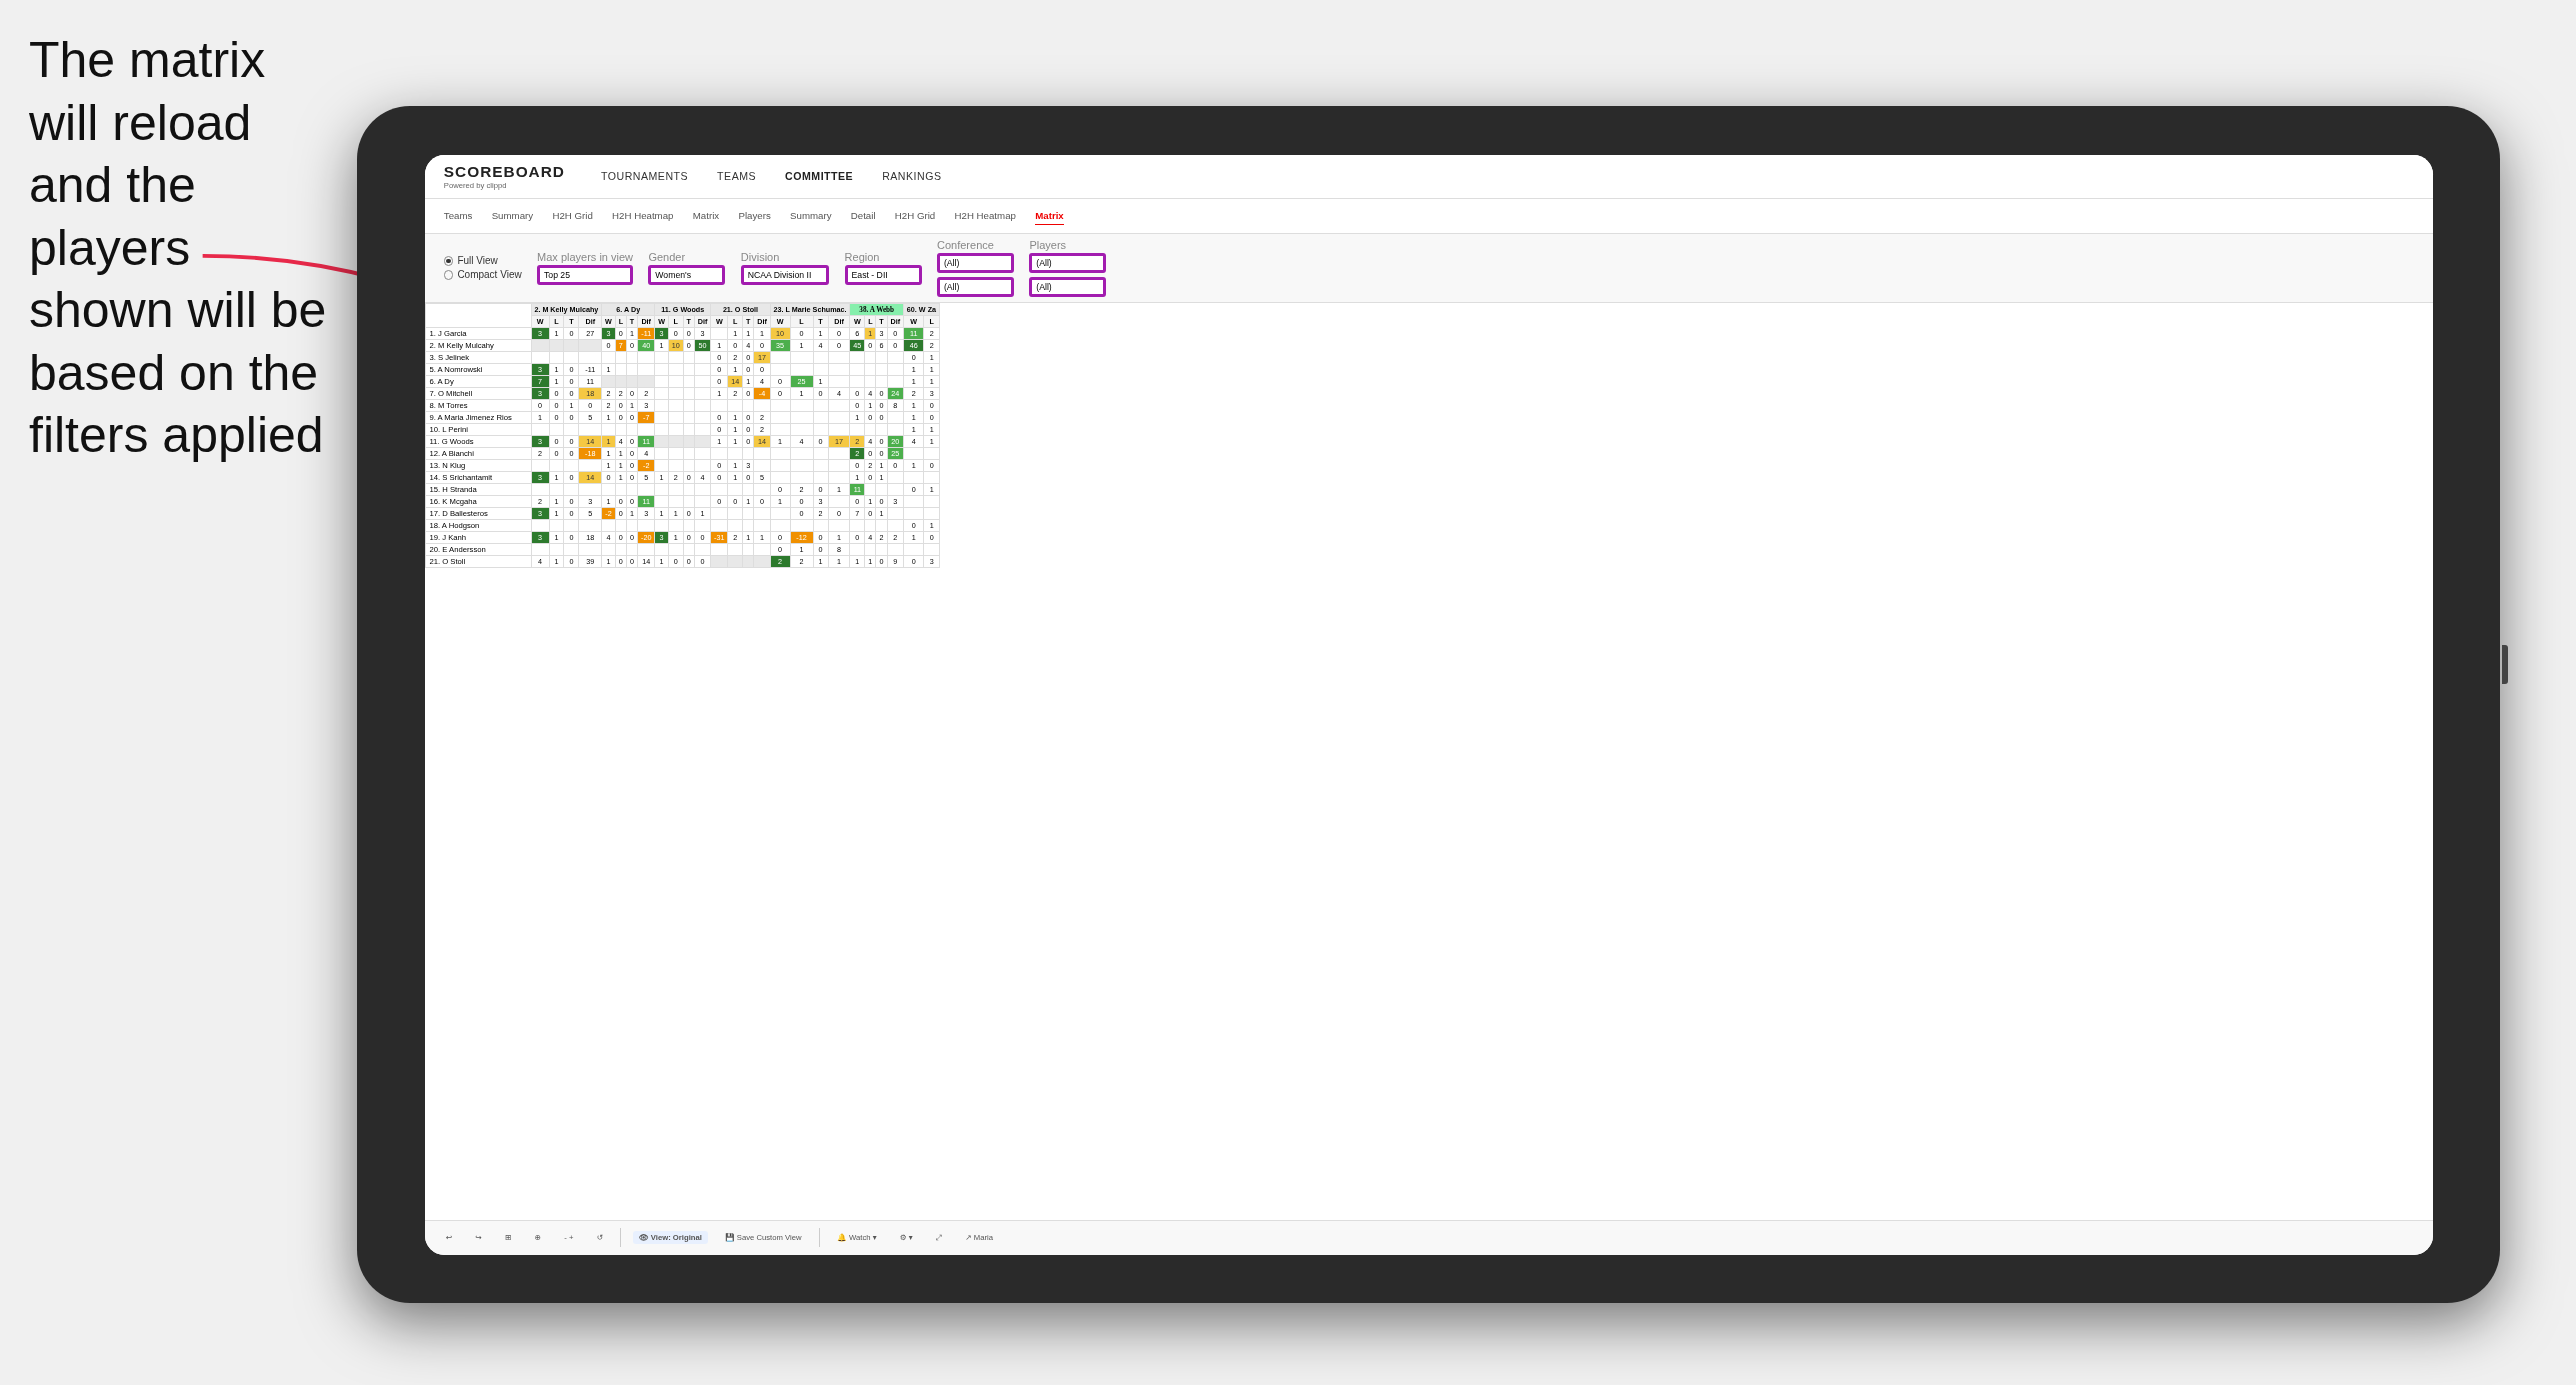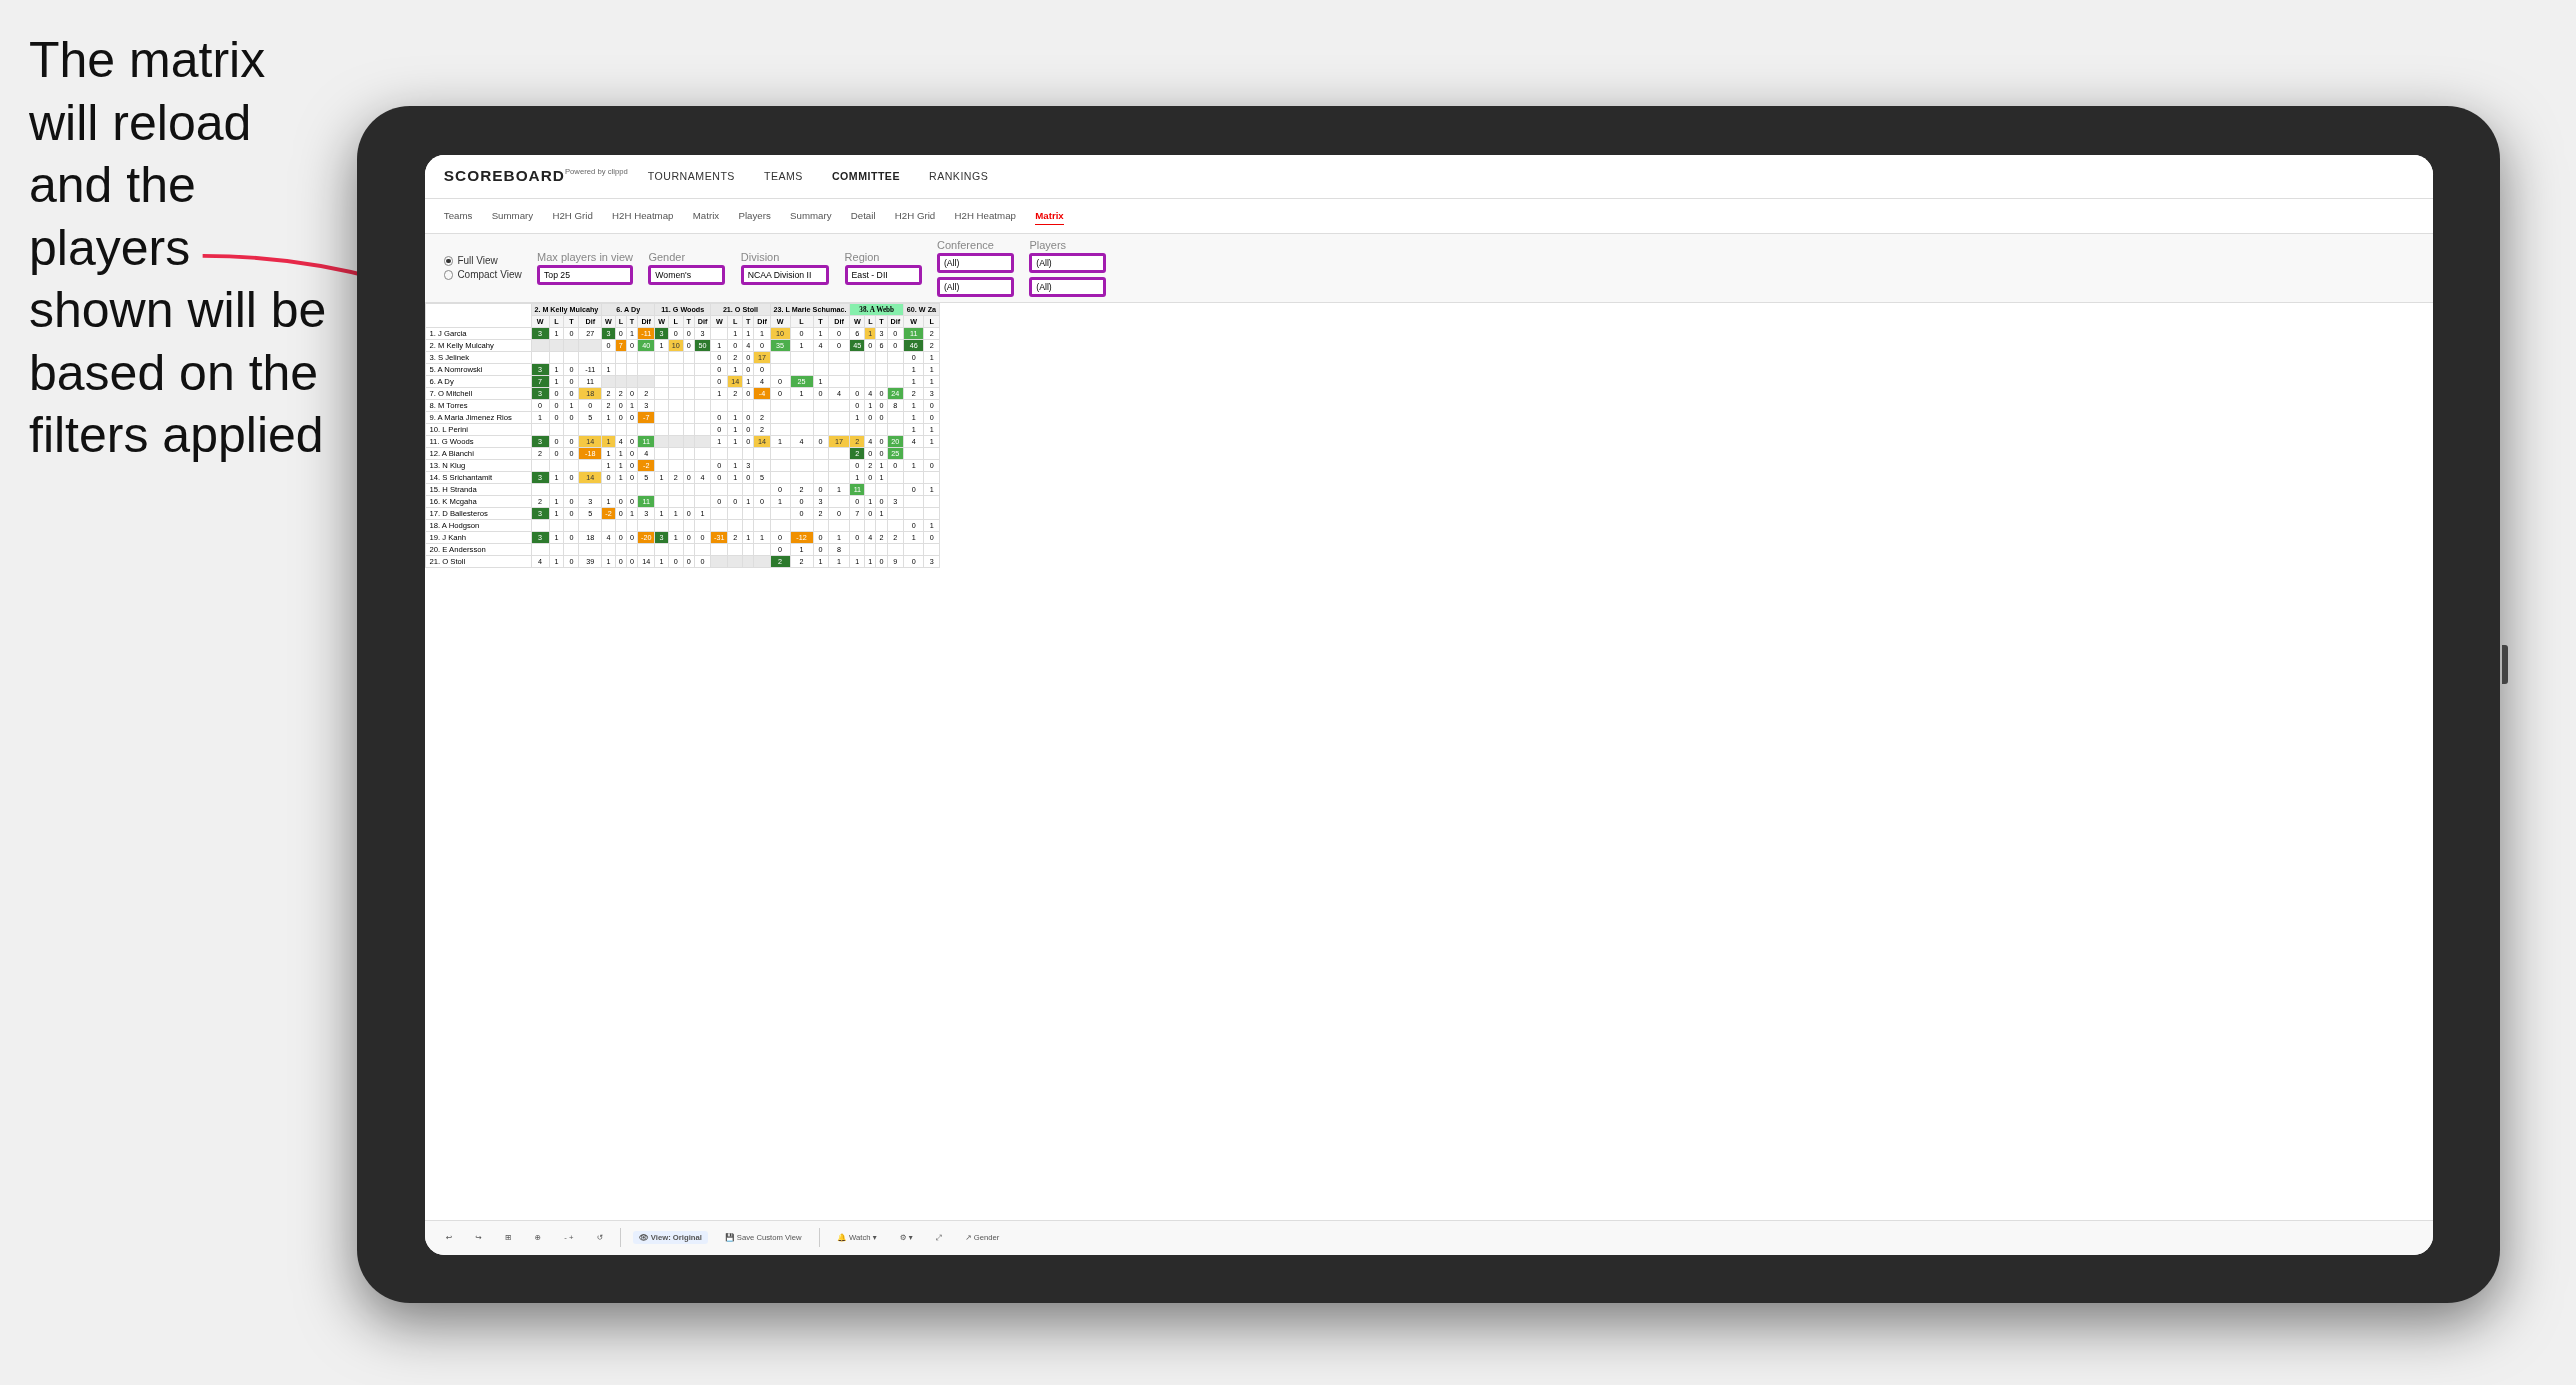--- a/index.html
+++ b/index.html
@@ -55,21 +55,22 @@
       align-items: center;
       padding: 0 19.3px;
       height: 44px;
       border-bottom: 1px solid #ddd;
       background: #fff;
       flex-shrink: 0;
     }
 
     .logo-area {
       display: flex;
-      margin-right: 20px;
+      flex-direction: column;
+      margin-right: 36px;
     }
 
     .logo-title {
       font-size: 15.4px;
       font-weight: 900;
       color: #222;
       letter-spacing: 1px;
     }
 
     .logo-sub {
@@ -1030,18 +1031,18 @@
       <span class="toolbar-btn">⊕</span>
       <span class="toolbar-btn">- +</span>
       <span class="toolbar-btn">↺</span>
       <div class="toolbar-sep"></div>
       <span class="toolbar-btn active">👁 View: Original</span>
       <span class="toolbar-btn">💾 Save Custom View</span>
       <div class="toolbar-sep"></div>
       <span class="toolbar-btn">🔔 Watch ▾</span>
       <span class="toolbar-btn">⚙ ▾</span>
       <span class="toolbar-btn">⤢</span>
-      <span class="toolbar-btn">↗ Gender</span>
+      <span class="toolbar-btn">↗ Maria</span>
     </div>
 
   </div>
 </div>
 
 
 </body></html>

